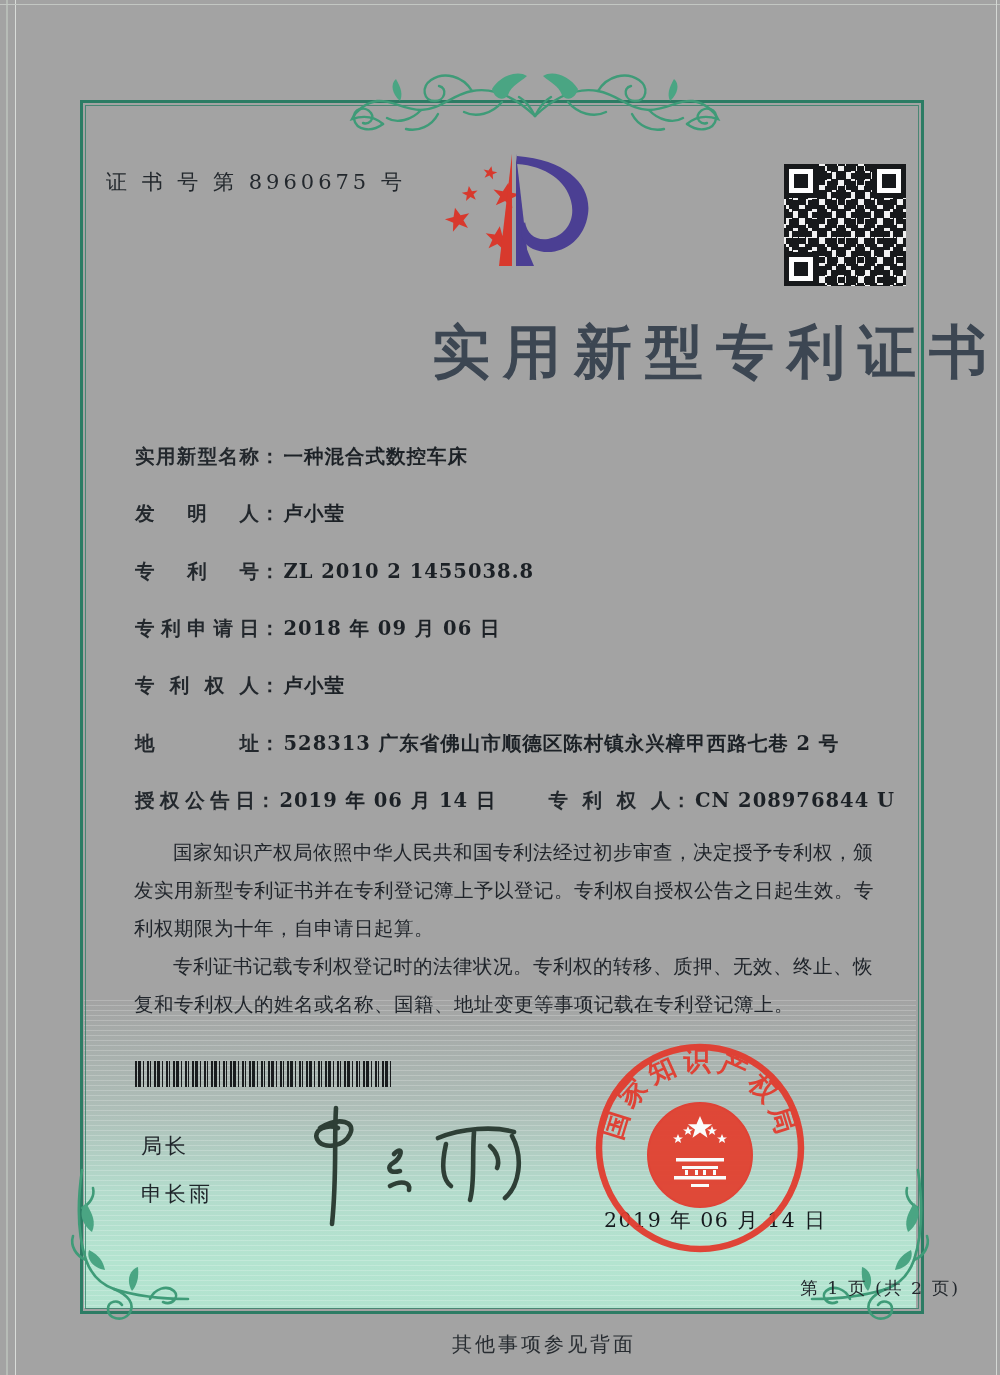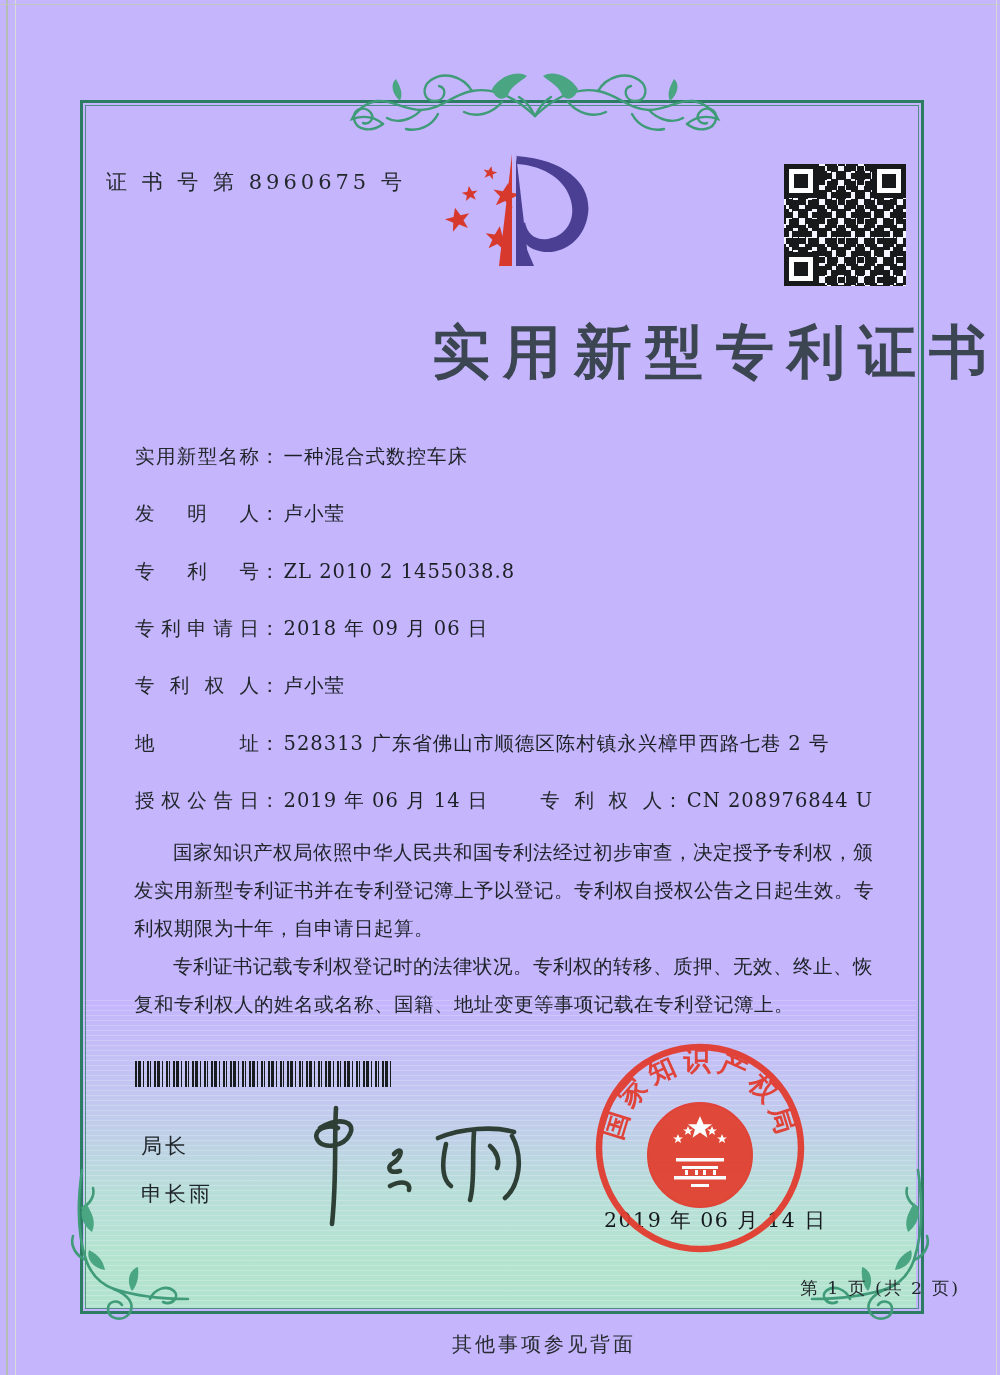--- a/index.html
+++ b/index.html
@@ -1,18 +1,18 @@
 <!DOCTYPE html>
 <html><head>
 <meta charset="utf-8">
 <style>
   html,body{margin:0;padding:0;background:#e8e9e7;}
   .page{
     position:relative; width:1000px; height:1375px; margin:0 auto;
-    background:#c4b5fd; overflow:hidden;
+    background:#a3a3a3; overflow:hidden;
     font-family:"DejaVu Serif","Liberation Serif",serif;
     color:#1e2227;
   }
   
   .edge-left{position:absolute;left:6px;top:0;bottom:0;width:7px;border-left:2px solid #b7bcb7;border-right:1px solid #d9dcd9;}
   .edge-top{position:absolute;left:0;right:0;top:4px;height:1px;background:#c3c7c3;}
   .edge-right{position:absolute;right:3px;top:0;bottom:0;width:1px;background:#d4d7d4;}
 
   
   .frame{position:absolute;left:80px;top:100px;width:838px;height:1208px;border:3px solid #2c7c64;z-index:2;}
@@ -36,21 +36,21 @@
     background-position:2px 2px, 5px 7px;
   }
   .finder{position:absolute;width:24px;height:24px;border:5px solid #17191b;background:#fff;}
   .finder .dot{position:absolute;left:5px;top:5px;width:14px;height:14px;background:#17191b;}
   .finder.tl{left:0;top:0;} .finder.tr{right:0;top:0;} .finder.bl{left:0;bottom:0;}
 
   .title{position:absolute;left:0;width:1000px;top:314px;text-align:right;z-index:3;
     font-size:58px;font-weight:600;color:#3c4652;letter-spacing:13px;}
 
   .fields{position:absolute;left:135px;top:428px;width:760px;z-index:3;font-size:19.5px;}
-  .frow{height:57.3px;display:flex;align-items:center;white-space:nowrap;}
+  .frow{height:57.3px;display:flex;align-items:center;white-space:nowrap;font-weight:bold;}
   .flabel{display:inline-block;width:124px;text-align:justify;text-align-last:justify;color:#23282d;}
   .fcolon{display:inline-block;margin:0 4px 0 1px;}
   .fvalue{letter-spacing:1px;color:#1c2126;}
   .pair2{margin-left:52px;display:inline-flex;align-items:center;}
   .pair2 .flabel{width:122px;}
 
   .paras{position:absolute;left:134px;top:834px;width:748px;z-index:3;
     font-size:19.5px;line-height:38px;color:#20252b;letter-spacing:.5px;}
   .paras p{margin:0;text-indent:2em;}
 

